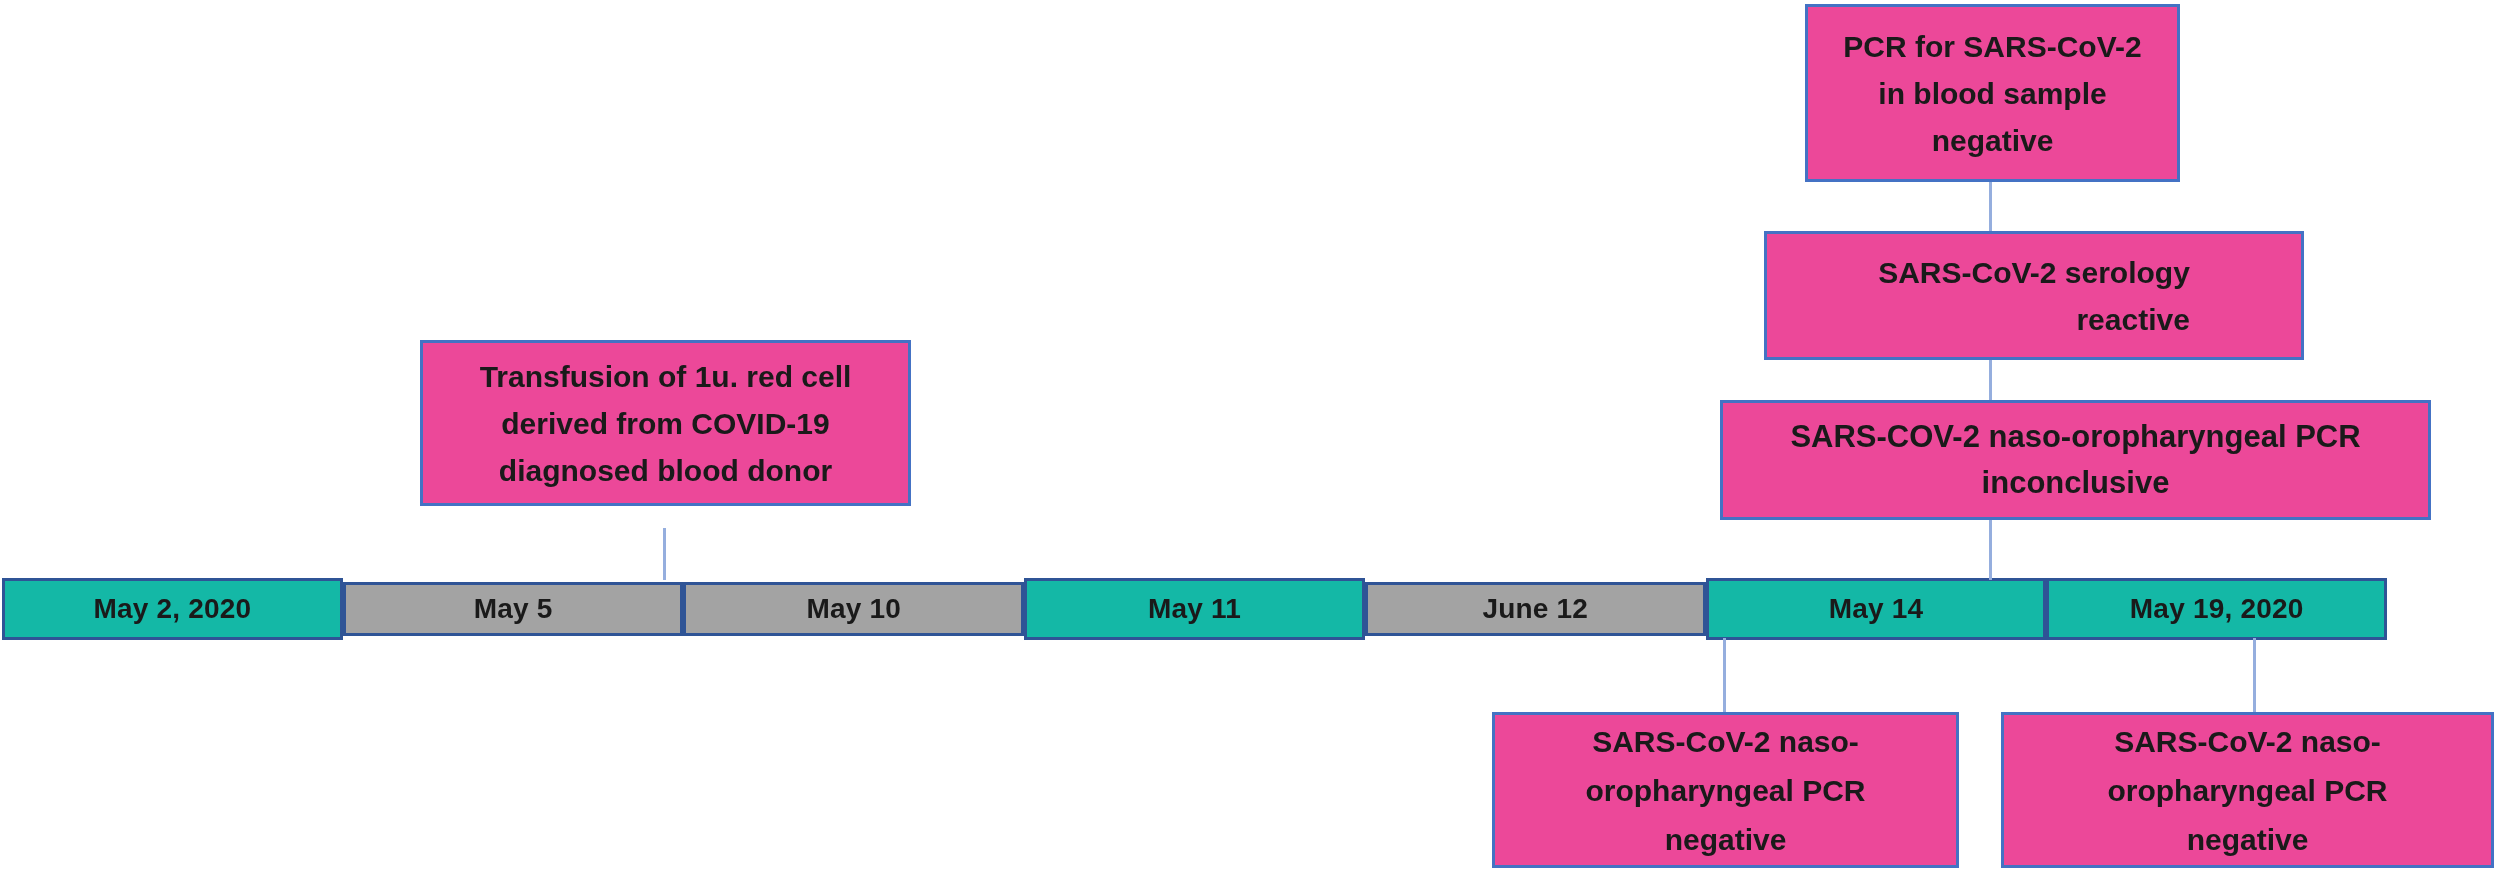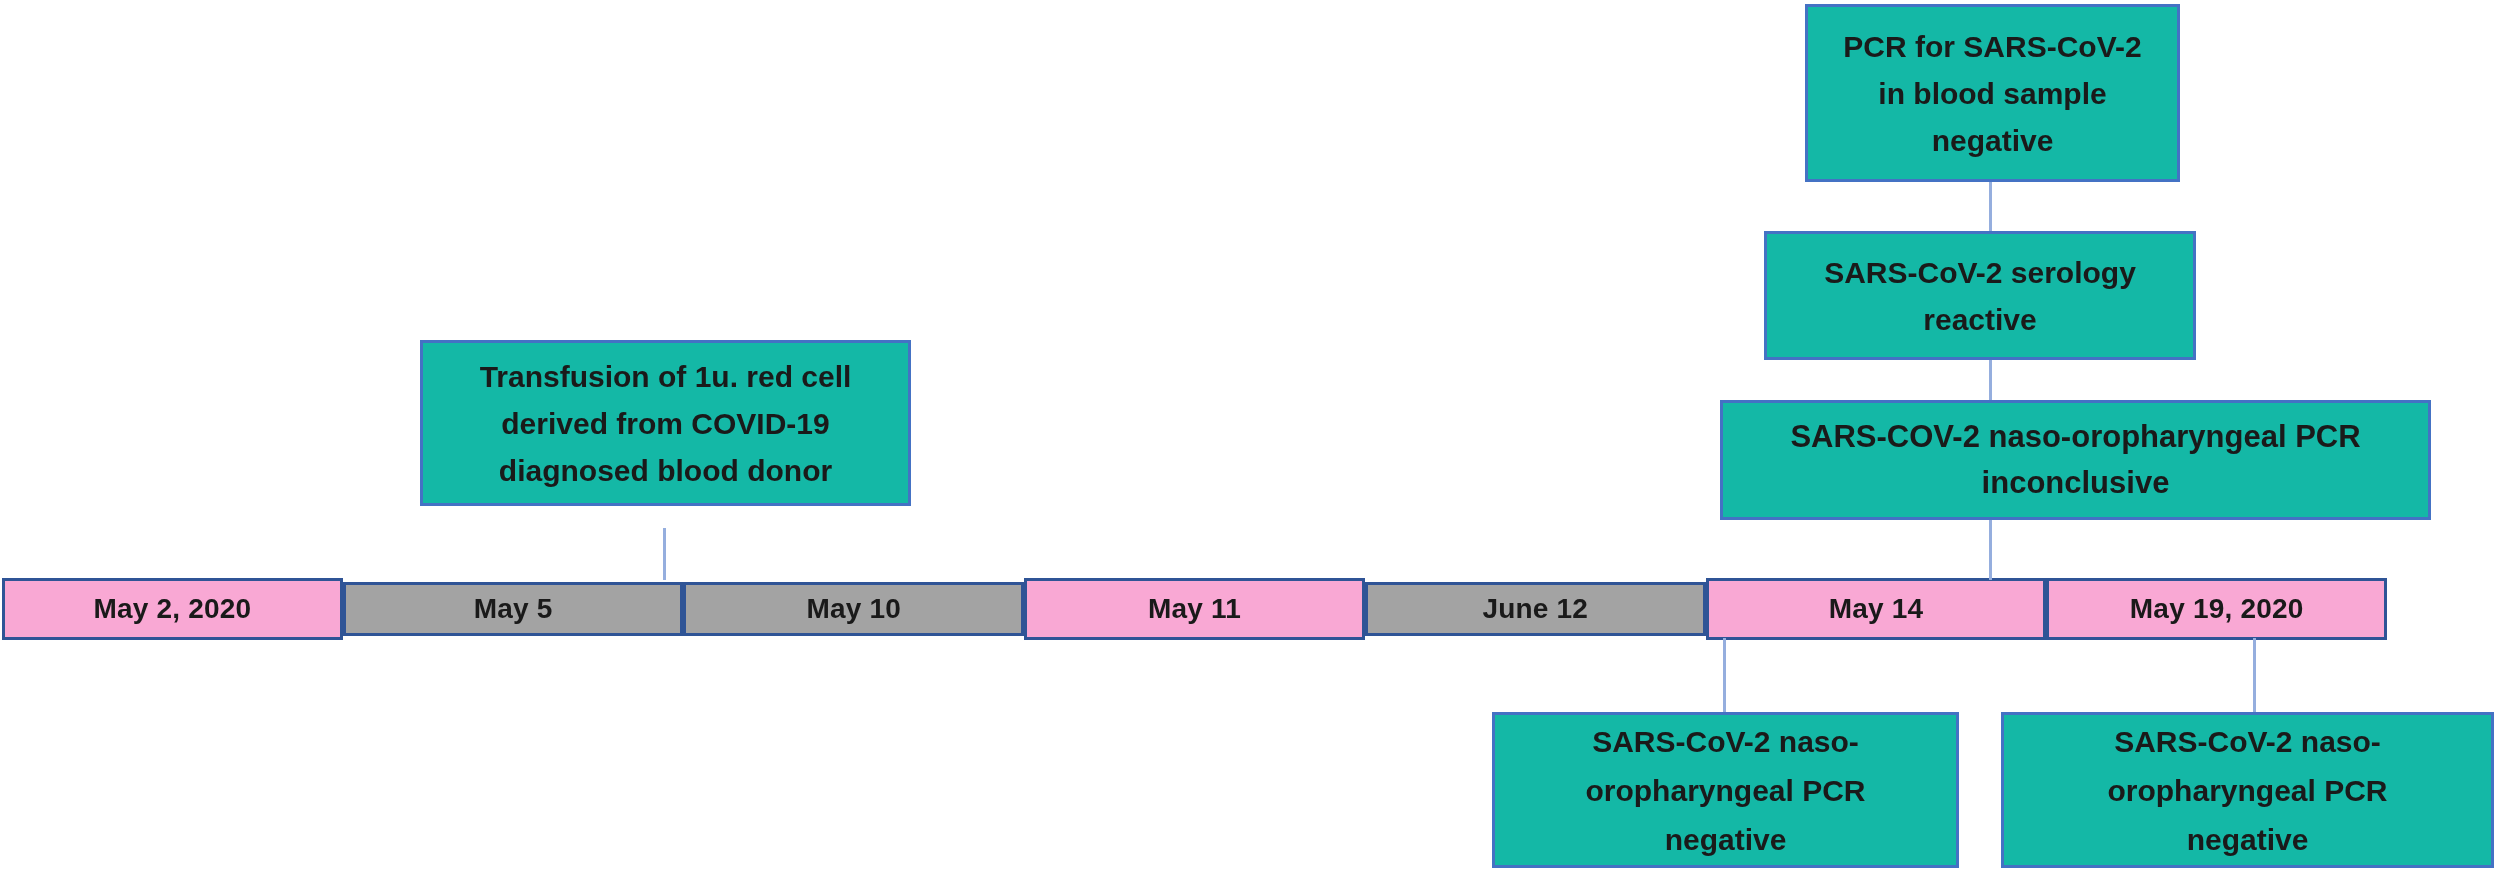--- a/index.html
+++ b/index.html
@@ -28,45 +28,45 @@
     display: flex;
     align-items: center;
     justify-content: center;
     border: 3px solid #2f5496;
     box-sizing: border-box;
     font-weight: bold;
     font-size: 28px;
     letter-spacing: 0.2px;
     white-space: nowrap;
   }
-  .segment.blue  { background: #f9a8d4; }
+  .segment.blue  { background: #14b8a6; }
   .segment.green { background: #a3a3a3; margin: 4px 0; }
 
   
   .event-box {
     position: absolute;
-    background: #14b8a6;
+    background: #ec4899;
     border: 3px solid #4472c4;
     box-sizing: border-box;
     display: flex;
     align-items: center;
     justify-content: center;
     text-align: center;
     font-weight: bold;
     z-index: 2;
   }
   .event-box .box-text {
     white-space: pre-line;
     font-size: 30px;
     line-height: 47px;
   }
 
   #box-transfusion        { left: 420px;  top: 324px; width: 491px; height: 166px; margin-top: 16px; }
   #box-pcr-blood          { left: 1805px; top: 4px;   width: 375px; height: 178px; }
-  #box-serology           { left: 1764px; top: 231px; width: 432px; height: 129px; }
+  #box-serology           { left: 1764px; top: 231px; width: 540px; height: 129px; text-align: right; }
   #box-naso-inconclusive  { left: 1720px; top: 400px; width: 711px; height: 120px; }
   #box-naso-inconclusive .box-text { font-size: 31px; line-height: 46px; }
   #box-naso-neg-may14     { left: 1492px; top: 712px; width: 467px; height: 156px; }
   #box-naso-neg-may19     { left: 2001px; top: 712px; width: 493px; height: 156px; }
   #box-naso-neg-may14 .box-text,
   #box-naso-neg-may19 .box-text { line-height: 49px; }
 
   
   .connector {
     position: absolute;

